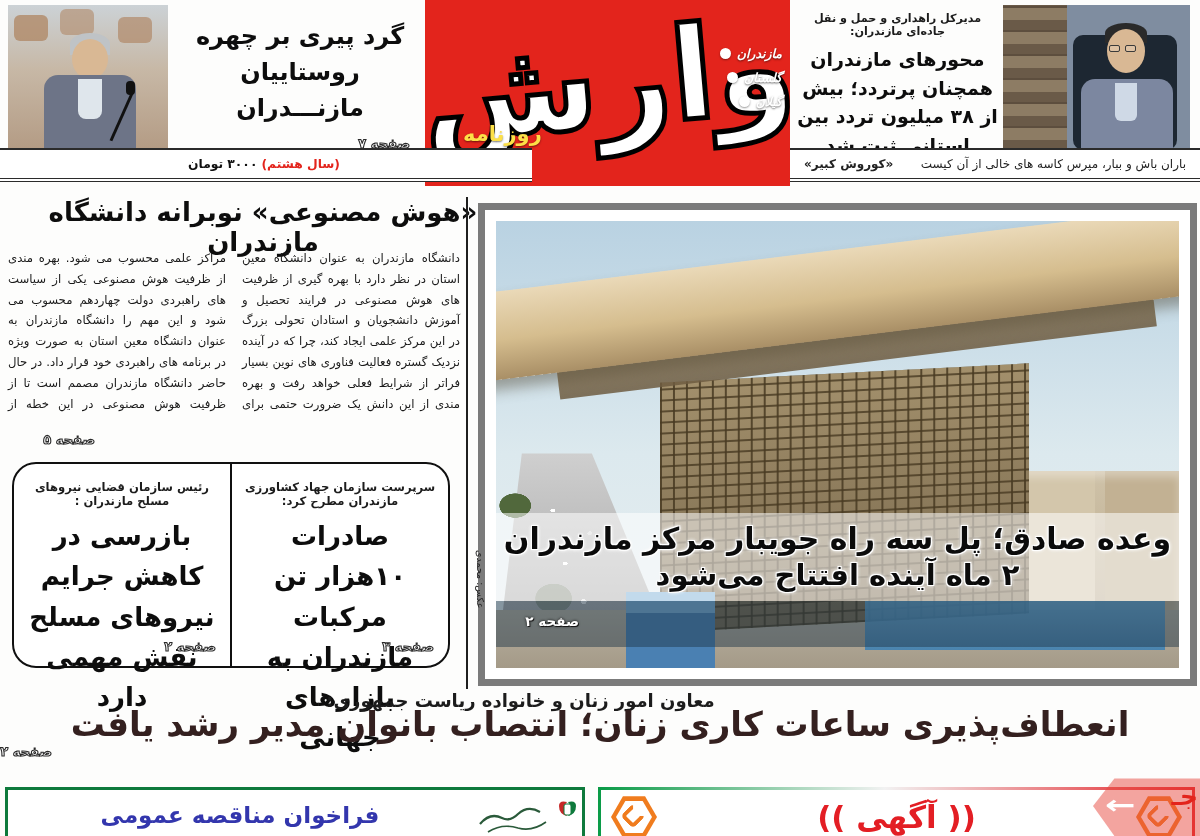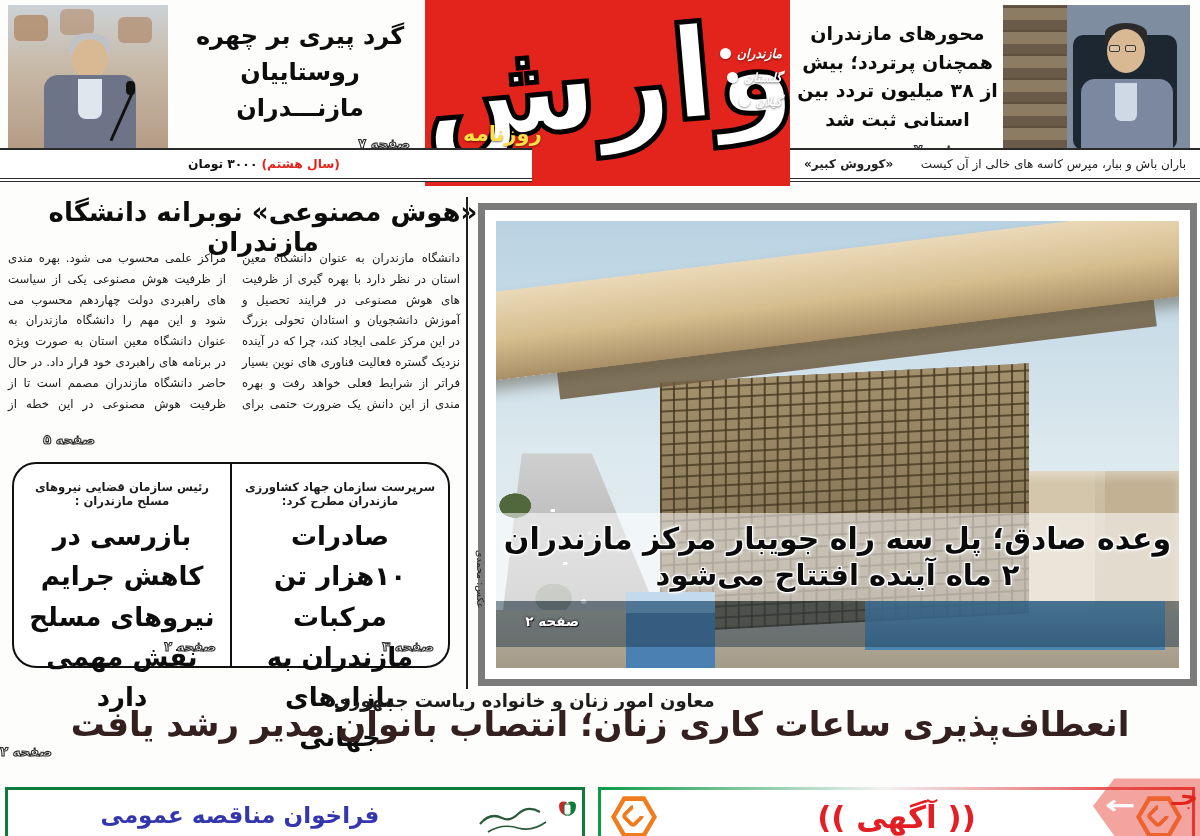--- a/index.html
+++ b/index.html
@@ -245,20 +245,21 @@
       </div>
       <div class="region-row">
         <span class="region-label">گیلان</span>
         <span class="region-dot"></span>
       </div>
     </div>
     <div id="logo-type">روزنامه</div>
   </div>
 
   <div class="abs" style="left:795px; top:12px; width:205px;">
+    <div class="kicker" style="font-size:11.2px;">مدیرکل راهداری و حمل و نقل جاده‌ای مازندران:</div>
     <div class="headline hl-lines" style="font-size:19px; margin-top:7px;">محورهای مازندران همچنان پرتردد؛ بیش از ۳۸ میلیون تردد بین استانی ثبت شد</div>
     <div class="pbadge" style="margin:9px 34px 0 0; display:inline-block;">صفحه ۲</div>
   </div>
 
   <div class="photo" id="photo-top-right">
     <div id="shelf"></div>
     <div class="chairback" style="left:70px; top:30px; width:104px; height:115px;"></div>
     <div class="person-body" style="left:78px; top:74px; width:92px; height:71px; background:#7c87a0;"></div>
     <div class="person-body" style="left:112px; top:78px; width:22px; height:38px; background:#cfd9e6; border-radius:0 0 6px 6px;"></div>
     <div class="hair-gray" style="left:102px; top:18px; width:42px; height:20px; background:#2a2a2a;"></div>

